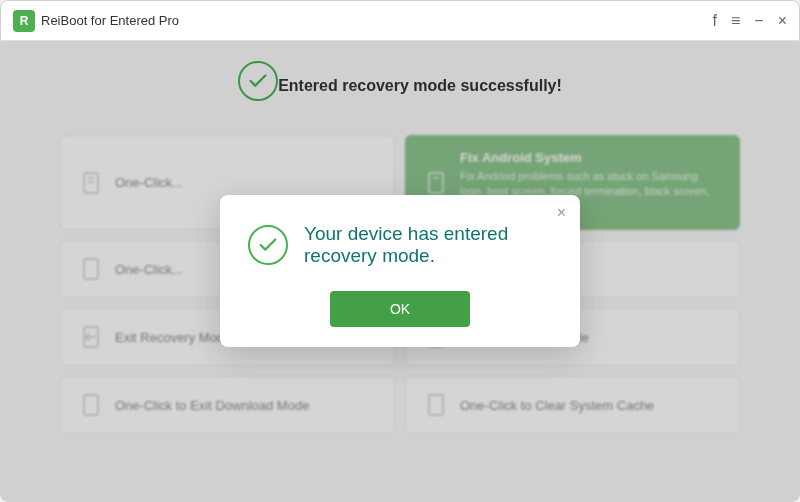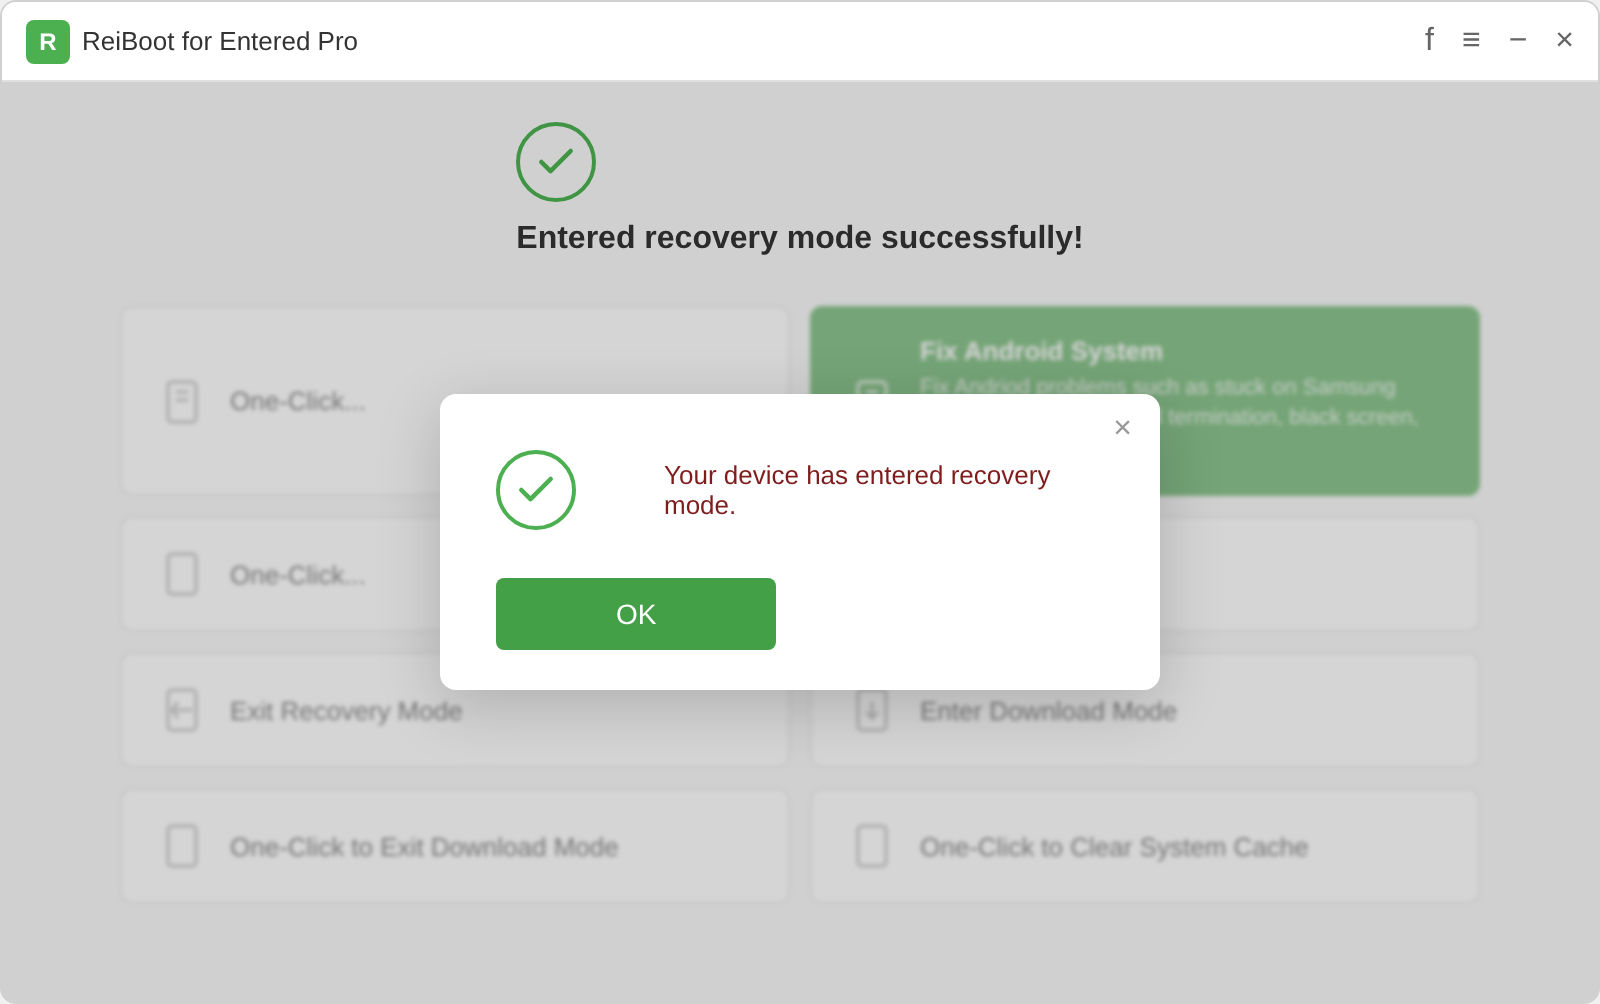--- a/index.html
+++ b/index.html
@@ -73,21 +73,22 @@
     .main-content {
       flex: 1;
       display: flex;
       flex-direction: column;
       align-items: center;
       padding: 20px 30px 20px;
       position: relative;
     }
     .success-header {
       display: flex;
-      flex-direction: column;
+      flex-direction: row;
+      align-items: center;
       margin-bottom: 24px;
     }
     .success-circle {
       width: 40px;
       height: 40px;
       border-radius: 50%;
       border: 2.5px solid #4caf50;
       display: flex;
       align-items: center;
       justify-content: center;
@@ -199,27 +200,27 @@
       border-radius: 50%;
       border: 2.5px solid #4caf50;
       display: flex;
       align-items: center;
       justify-content: center;
       color: #4caf50;
       font-size: 20px;
       flex-shrink: 0;
     }
     .modal-message {
-      font-size: 13px;
-      color: #7f1d1d;
-      margin-left: 28px;
+      font-size: 19px;
+      color: #0f766e;
     }
     .modal-footer {
       padding: 4px 28px 20px;
       display: flex;
+      justify-content: center;
     }
     .modal-ok-btn {
       background: #43a047;
       color: white;
       border: none;
       border-radius: 4px;
       padding: 10px 60px;
       font-size: 14px;
       font-weight: 500;
       cursor: pointer;

